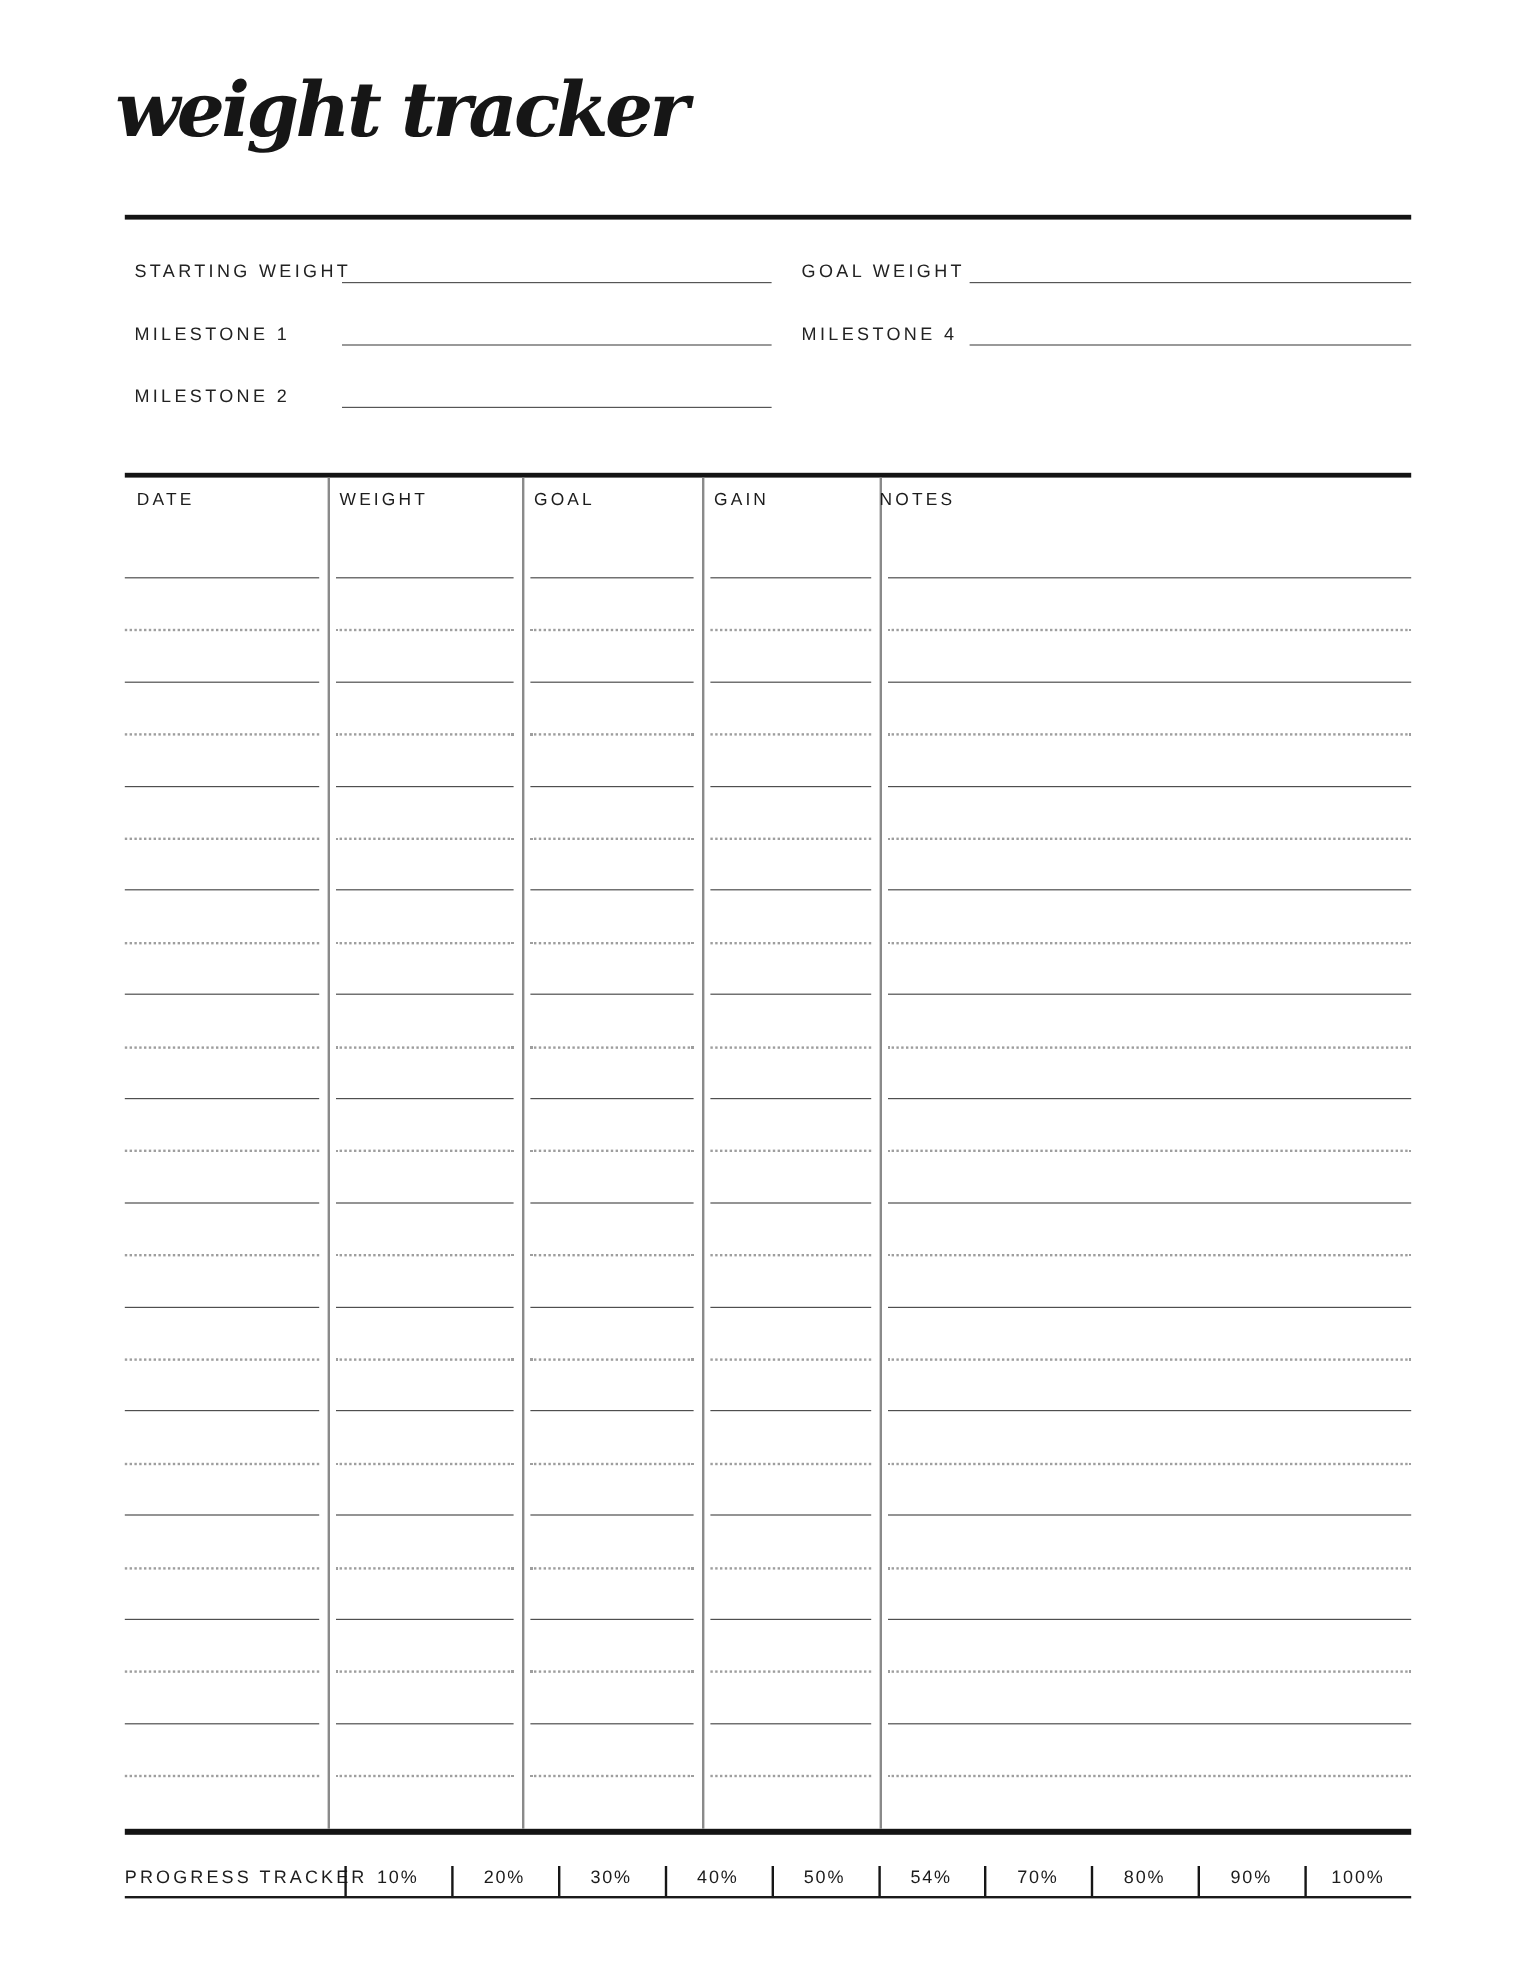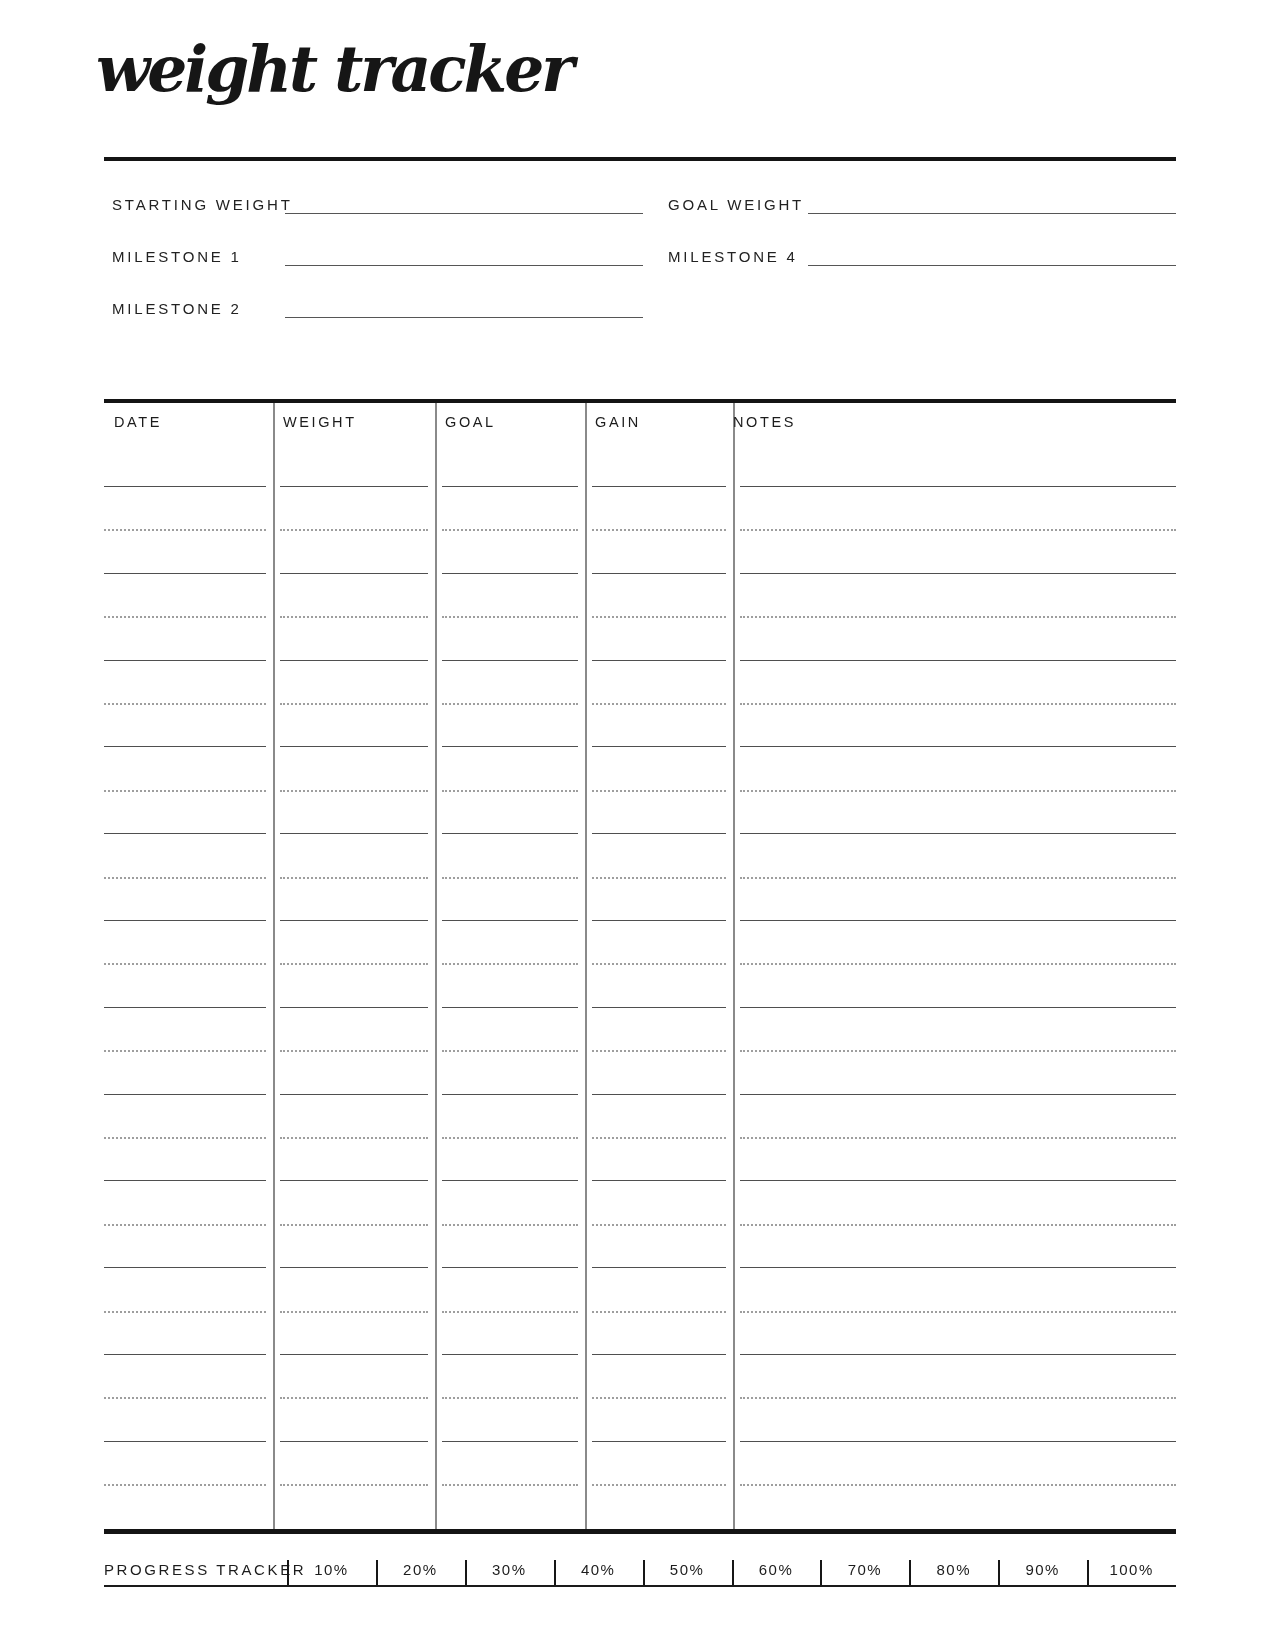--- a/index.html
+++ b/index.html
@@ -1,19 +1,19 @@
 <!DOCTYPE html>
 <html><head>
 <meta charset="utf-8">
 <style>
   * { margin: 0; padding: 0; box-sizing: border-box; }
   html, body { width: 1276px; height: 1650px; background: #ffffff; overflow: hidden; }
   body { font-family: "Liberation Sans", sans-serif; color: #1f1f1f; }
 
-  .content { width: 1072px; margin: 0 auto; padding-top: 24px; position: relative; left: 2px; }
+  .content { width: 1072px; margin: 0 auto; padding-top: 46px; position: relative; left: 2px; }
 
   
   .header-row { display: flex; align-items: flex-start; height: 116px; margin-left: -8px; }
   .title {
     font-family: "DejaVu Serif", serif;
     font-style: italic; font-weight: bold;
     font-size: 63px; line-height: 1.45;
     letter-spacing: -3px; color: #161616;
     white-space: nowrap;
   }
@@ -27,21 +27,21 @@
   .goals { margin-top: 25px; display: grid; grid-template-columns: 539px 508px; column-gap: 25px; row-gap: 24px; }
   .field { display: flex; align-items: flex-end; height: 28px; }
   .field .flabel { font-size: 15px; letter-spacing: 2.8px; color: #222; padding-bottom: 1px; white-space: nowrap; }
   .goals .col-left .flabel { width: 173px; margin-left: 8px; }
   .goals .col-right .flabel { width: 140px; }
   .field .fline { flex: 1; border-bottom: 1.5px solid #565656; height: 16px; }
   .gcol { display: flex; flex-direction: column; row-gap: 24px; }
 
   
   .wtable {
-    position: relative; margin-top: 81px;
+    position: relative; margin-top: 54px;
     height: 1135px;
     border-top: 4px solid #141414;
     border-bottom: 5px solid #141414;
   }
   .col-sep { position: absolute; top: 0; bottom: 0; width: 1.5px; background: #8a8a8a; }
   .col-header { position: absolute; top: 11px; font-size: 14.5px; letter-spacing: 2.6px; color: #1c1c1c; }
   .wline { position: absolute; height: 0; }
   .wline.solid { border-top: 1.6px solid #4f4f4f; }
   .wline.dashed { border-top: 2px dotted #9e9e9e; }
 
@@ -239,21 +239,21 @@
       <div class="p-cell">
         <span class="p-tick"></span>
         <span class="p-pct">40%</span>
       </div>
       <div class="p-cell">
         <span class="p-tick"></span>
         <span class="p-pct">50%</span>
       </div>
       <div class="p-cell">
         <span class="p-tick"></span>
-        <span class="p-pct">60%</span>
+        <span class="p-pct">54%</span>
       </div>
       <div class="p-cell">
         <span class="p-tick"></span>
         <span class="p-pct">70%</span>
       </div>
       <div class="p-cell">
         <span class="p-tick"></span>
         <span class="p-pct">80%</span>
       </div>
       <div class="p-cell">

